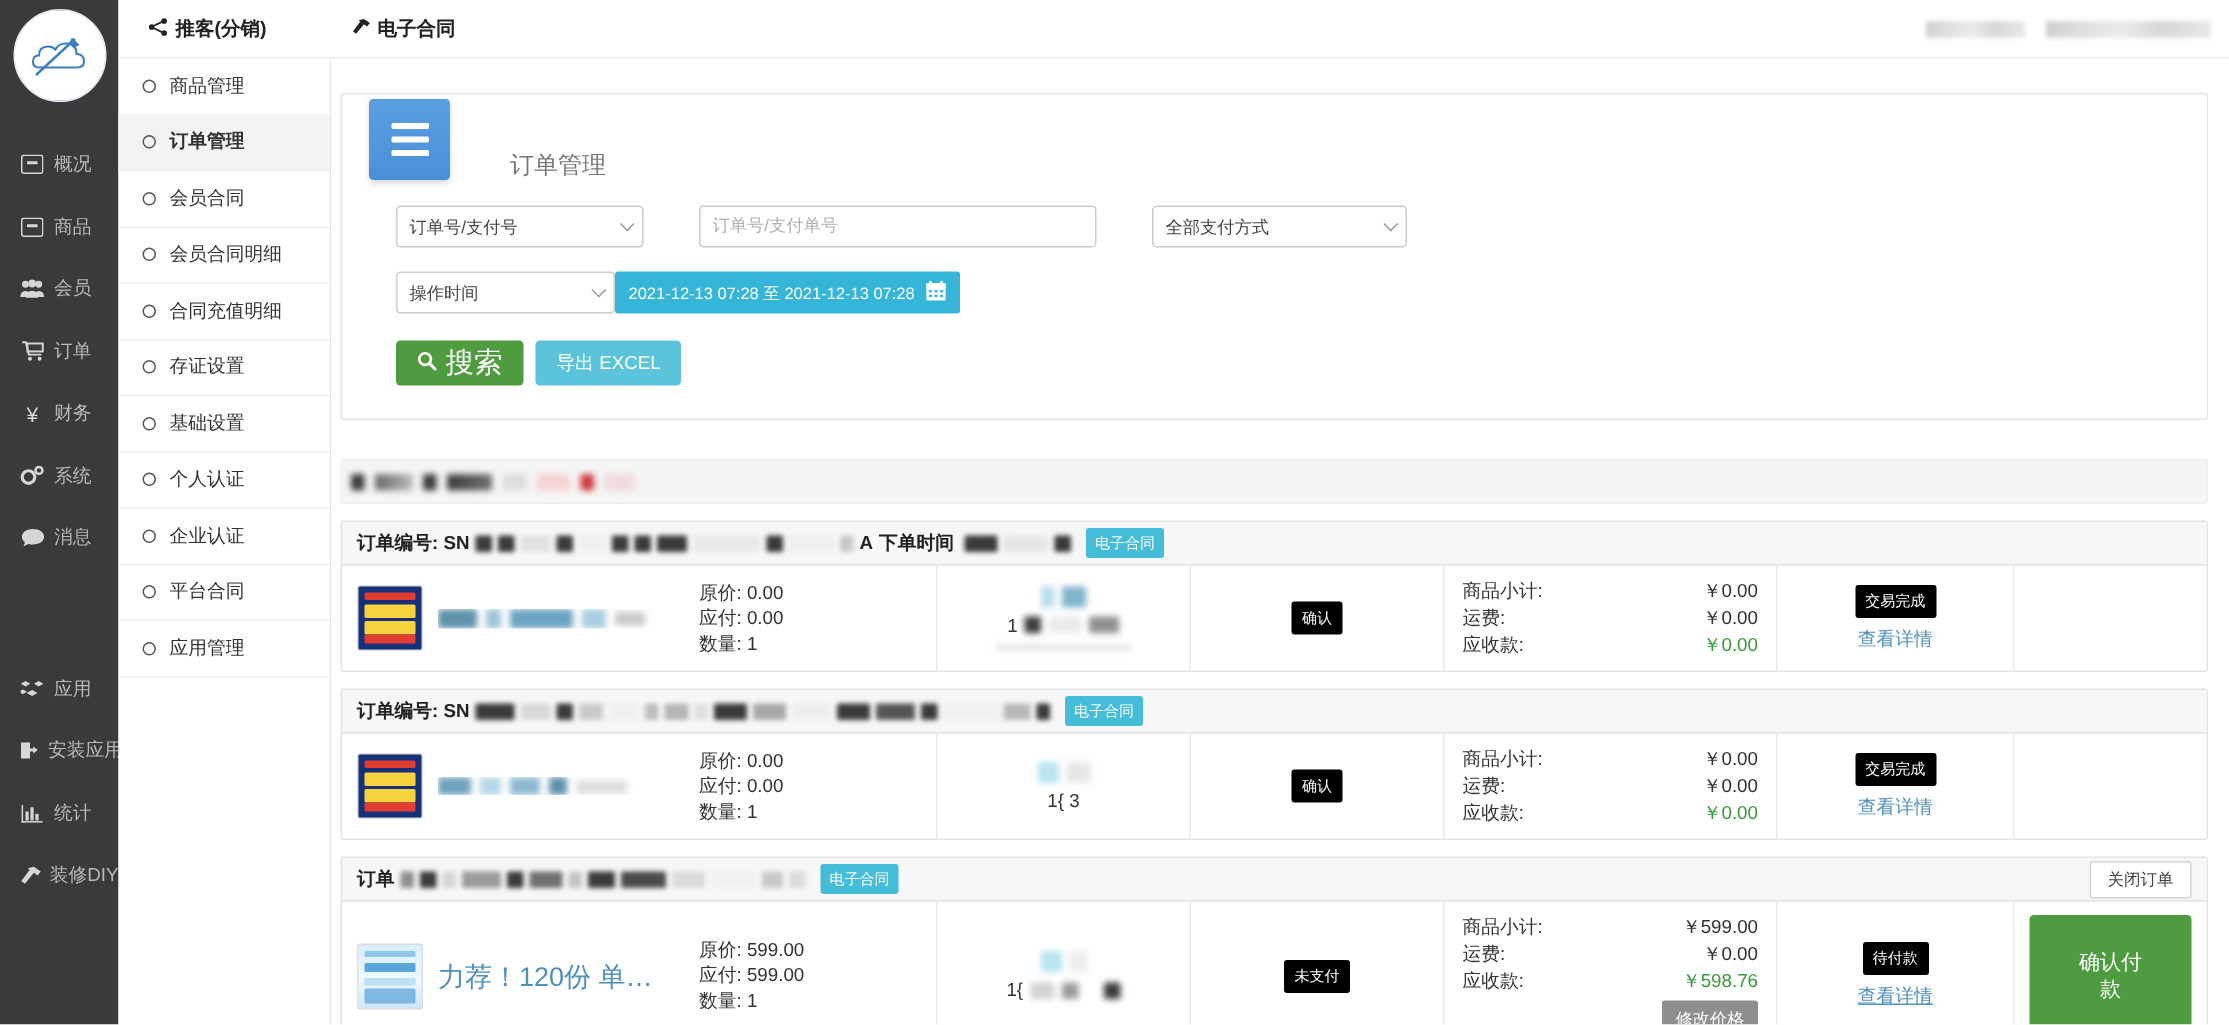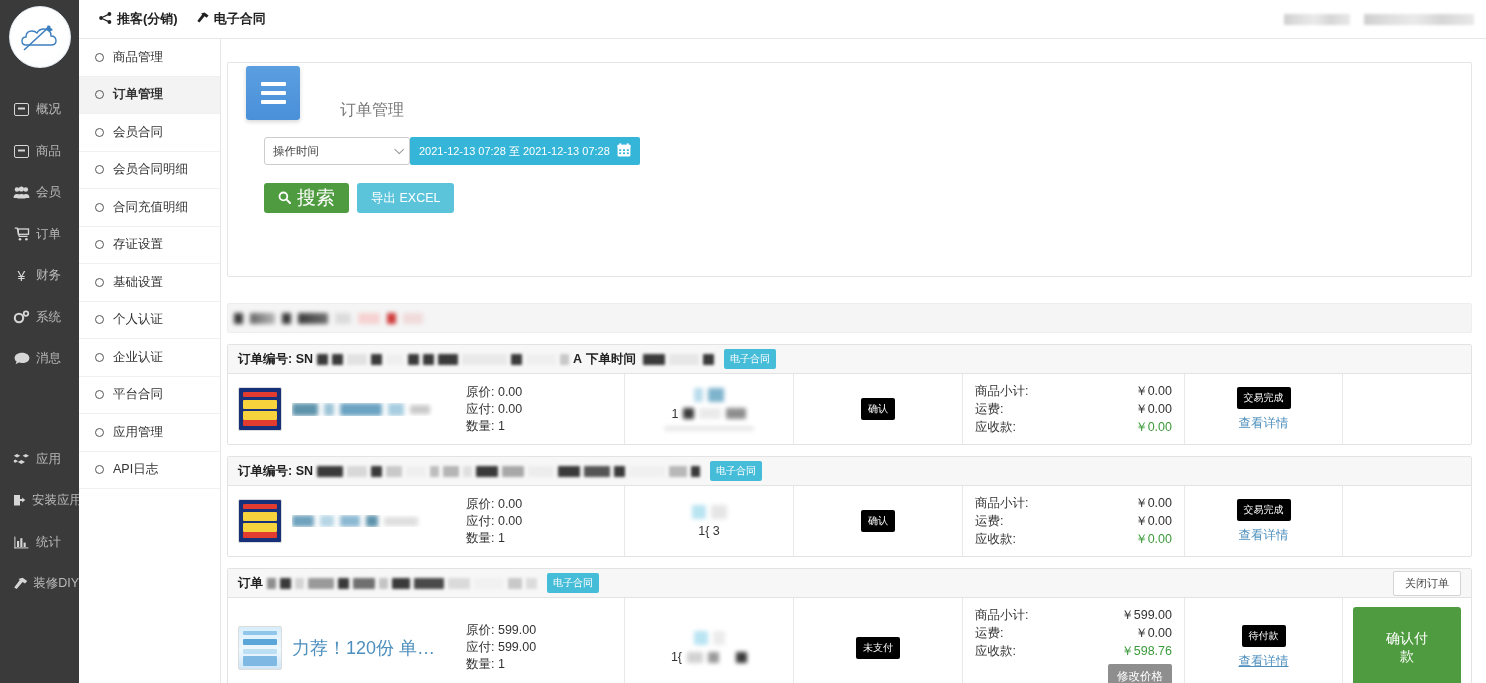--- a/index.html
+++ b/index.html
@@ -50,21 +50,21 @@
   .subnav-item.active { background: #f3f3f3; font-weight: bold; }
   .subnav-item .bullet {
     width: 9px; height: 9px; border: 1.7px solid #555; border-radius: 50%;
     margin-right: 9px; flex: none;
   }
 
   
   .topbar {
     position: absolute; left: 79px; top: 0; right: 0; height: 39px;
     background: #fff; border-bottom: 1px solid #e7e7e7;
-    display: flex; align-items: center;
+    display: flex; align-items: center; gap: 38px;
   }
   .topbar-link {
     display: flex; align-items: center; gap: 5px;
     margin-left: 18px; font-size: 13px; font-weight: bold; color: #222;
     cursor: pointer;
   }
   .topbar-link:first-child { margin-left: 20px; }
   .topbar-right { margin-left: auto; display: flex; align-items: center; gap: 14px; padding-right: 12px; }
   .blur-chip { height: 11px; border-radius: 1px;
     background: linear-gradient(90deg,#cfcfcf 0%,#dedede 22%,#eaeaea 46%,#d6d6d6 70%,#e8e8e8 100%);
@@ -400,36 +400,43 @@
         <span>企业认证</span>
       </div>
     <div class="subnav-item">
         <span class="bullet"></span>
         <span>平台合同</span>
       </div>
     <div class="subnav-item">
         <span class="bullet"></span>
         <span>应用管理</span>
       </div>
-    <div class="subnav-item">
-        <span class="bullet"></span>
-        <span>API日志</span>
-      </div>
   </div>
 
   <div class="main">
 
     <div class="search-card">
       <div class="burger">
         <i></i>
         <i></i>
         <i></i>
       </div>
       <div class="panel-title">订单管理</div>
 
+      <div class="filter-row">
+        <div class="sel w1">
+          <span>订单号/支付号</span>
+          <span class="chev"></span>
+        </div>
+        <input class="txt" type="text" placeholder="订单号/支付单号" style="">
+        <div class="sel w3">
+          <span>全部支付方式</span>
+          <span class="chev"></span>
+        </div>
+      </div>
 
       <div class="filter-row">
         <div class="sel w4">
           <span>操作时间</span>
           <span class="chev"></span>
         </div>
         <div class="daterange">
           <span>2021-12-13 07:28 至 2021-12-13 07:28</span>
           <span>
             <svg width="14" height="14" viewBox="0 0 14 14">

